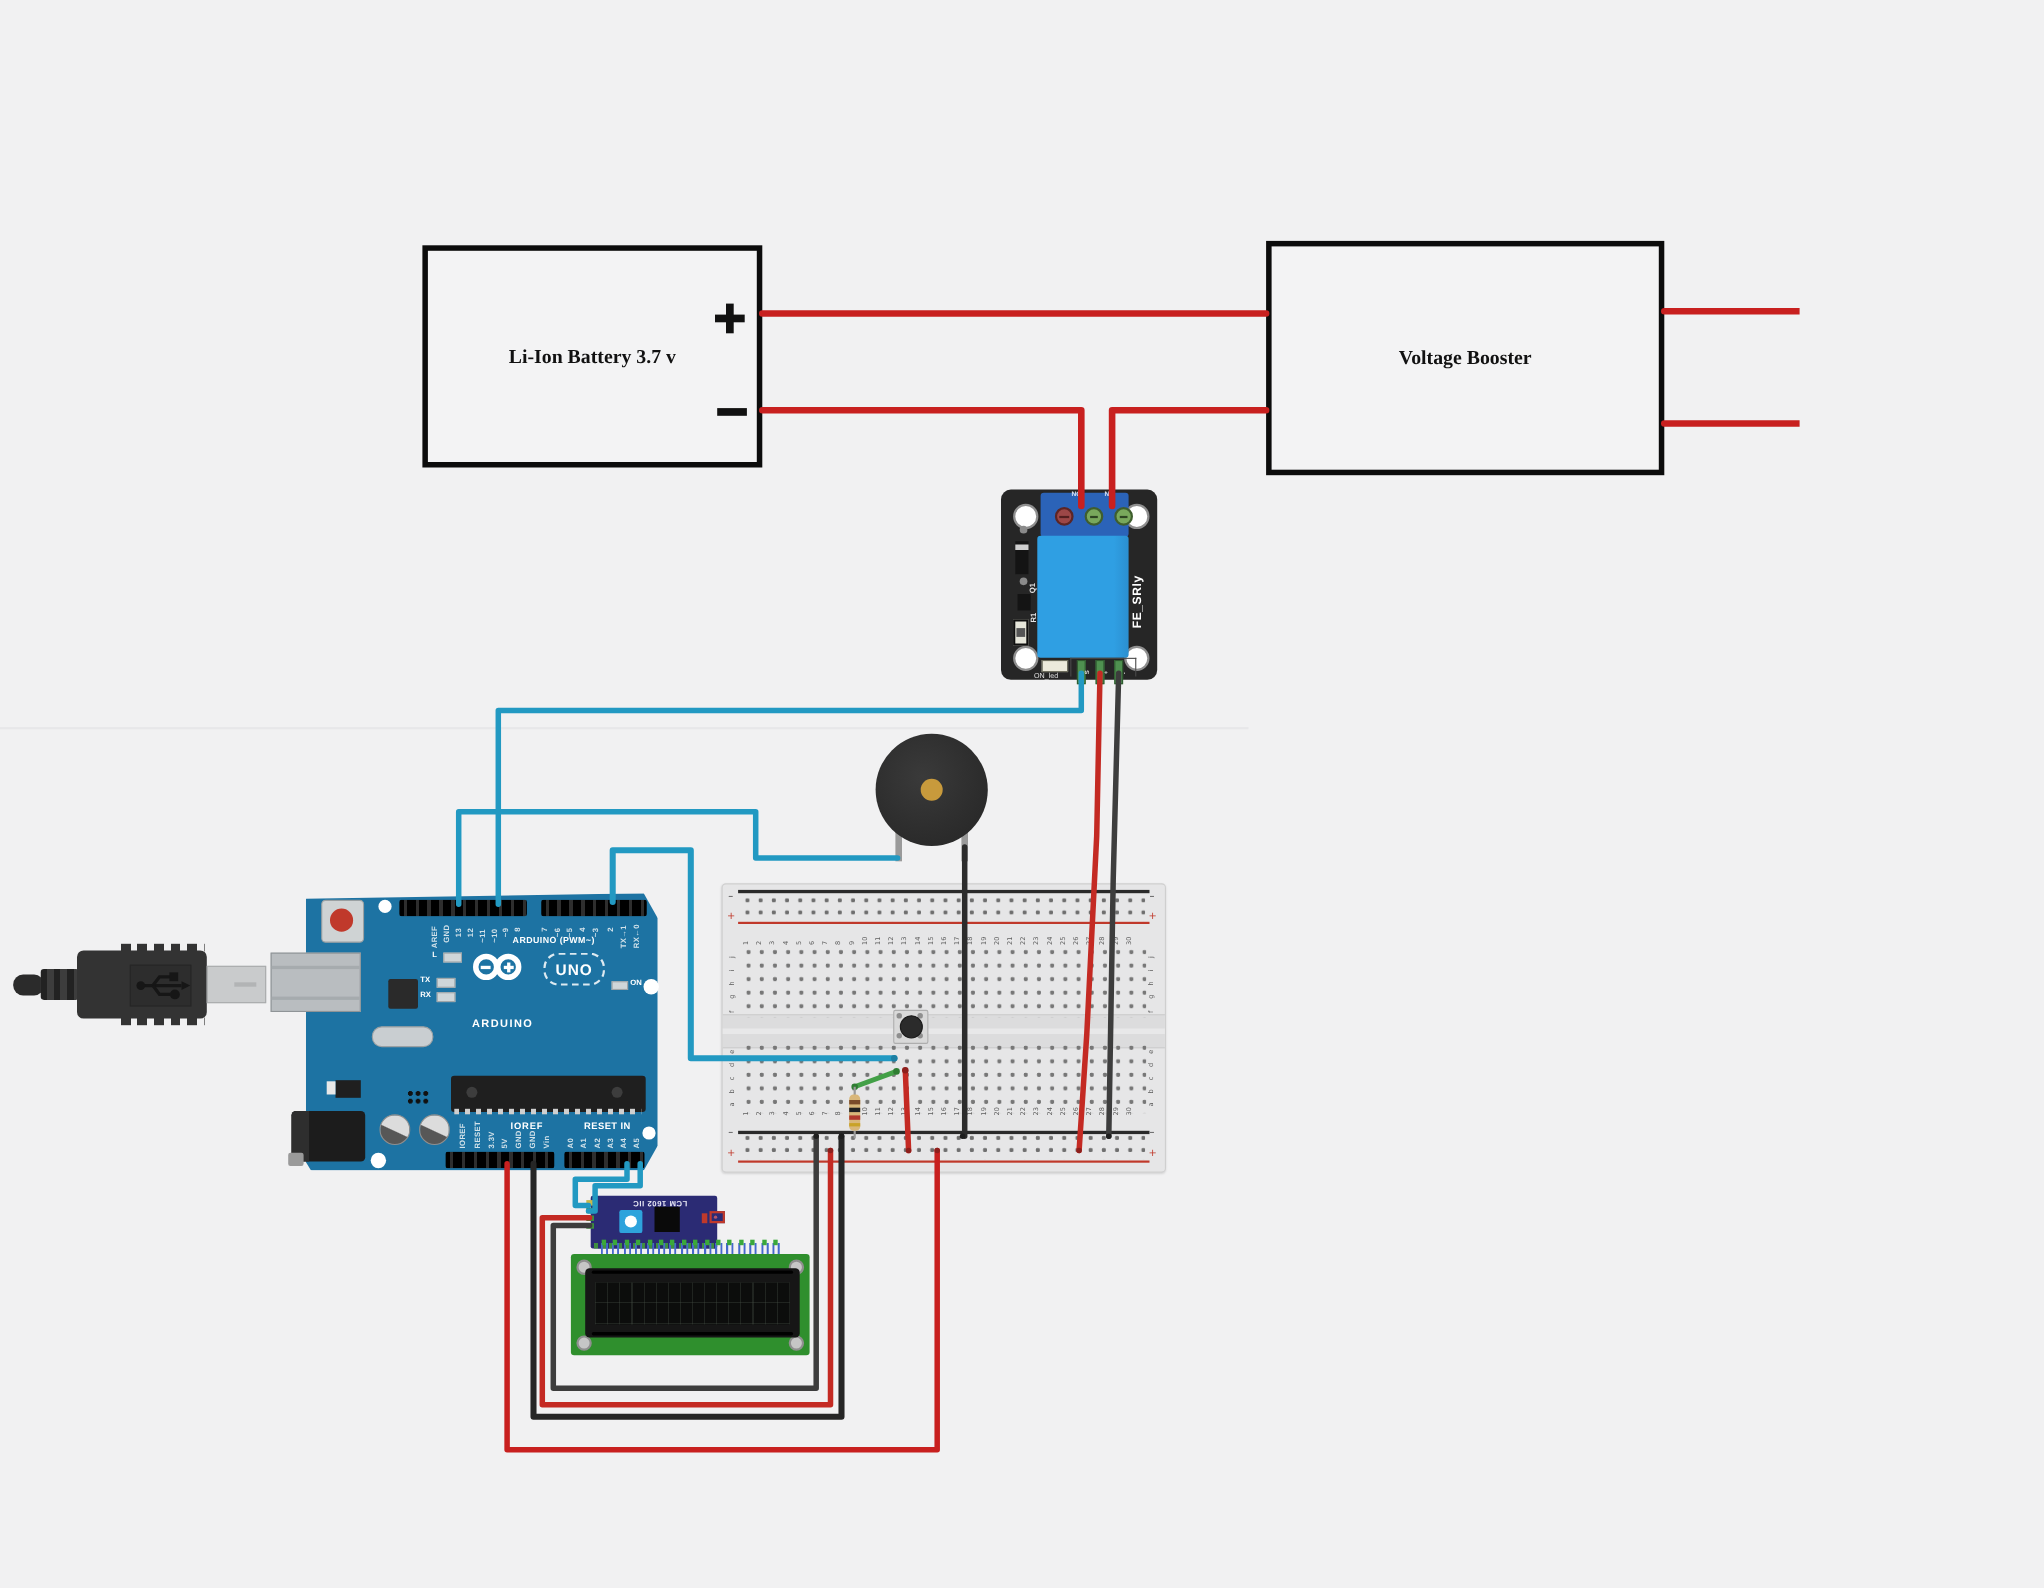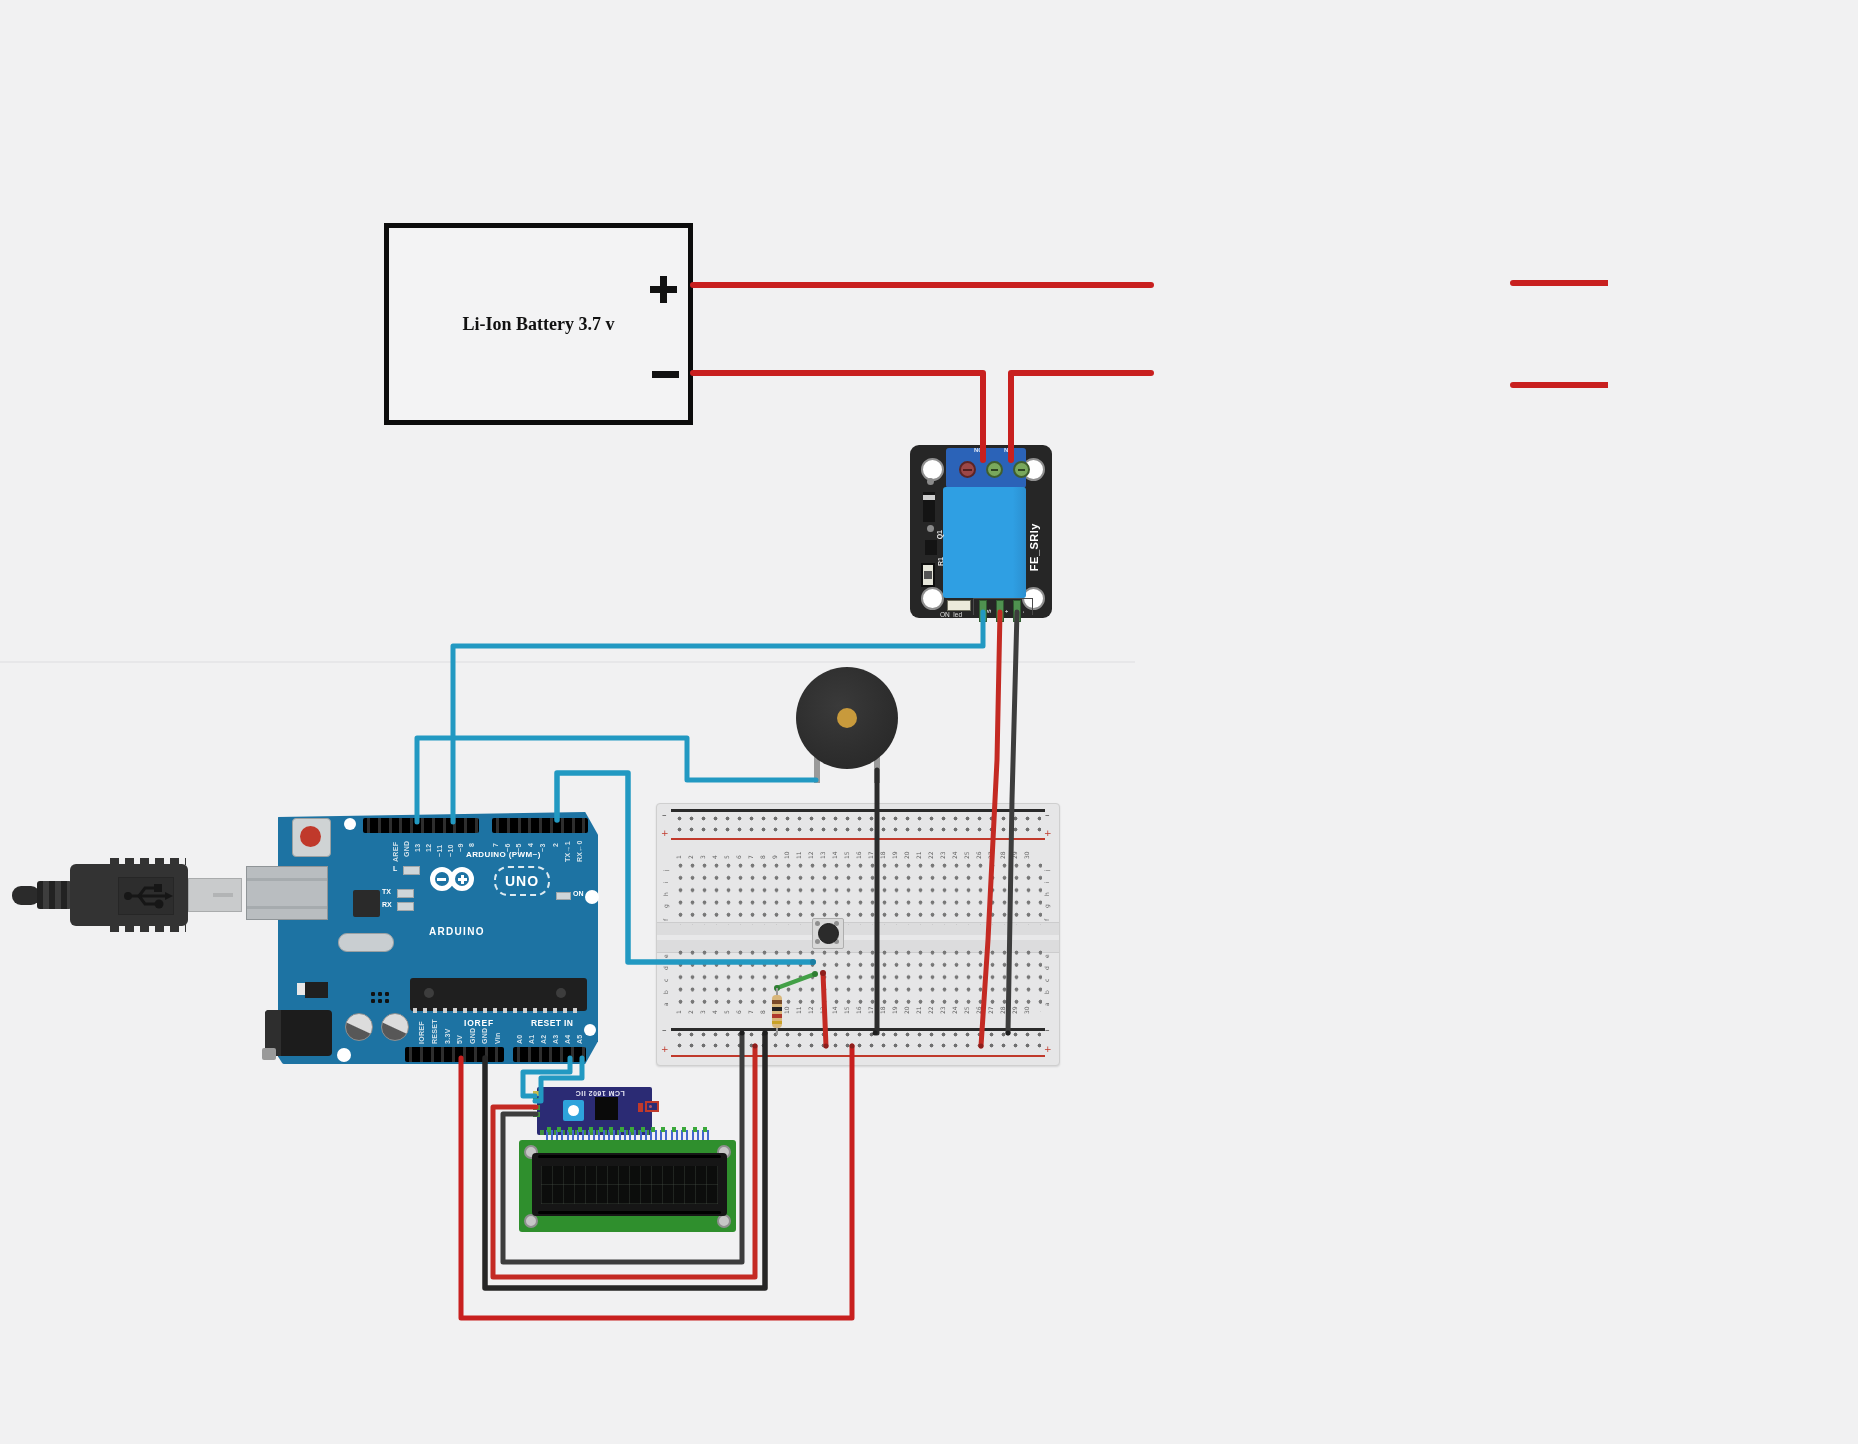--- a/index.html
+++ b/index.html
@@ -1,17 +1,17 @@
 <!DOCTYPE html>
 <html><head>
 <meta charset="utf-8">
 <style>
   html,body{margin:0;padding:0;background:#f1f1f2;}
   #scene{position:relative;width:1608px;height:1444px;background:#f1f1f2;
-         font-family:"Liberation Sans",sans-serif;overflow:hidden;}
+         font-family:"Liberation Sans",sans-serif;overflow:hidden;padding-left:28px;}
   .abs{position:absolute;}
   .box{position:absolute;border:5px solid #0c0c0c;background:#f3f3f4;
        display:flex;align-items:center;justify-content:center;}
   .box .lbl{font-family:"Liberation Serif",serif;font-weight:bold;font-size:18px;color:#111;}
   .vtext{position:absolute;writing-mode:vertical-rl;transform:rotate(180deg);
          white-space:nowrap;line-height:1;}
   .pinlab{font:bold 7px "Liberation Sans",sans-serif;color:#d2e2ea;letter-spacing:.3px;}
   .bblab{font:6px "DejaVu Sans",sans-serif;color:#5f5f5f;}
   .whitecircle{position:absolute;background:#fff;border-radius:50%;}
   .screw{position:absolute;border-radius:50%;background:#c6c6c6;border:2px solid #8f8f8f;
@@ -31,20 +31,23 @@
 
   <div class="abs" style="left:0;top:661px;width:1135px;height:2px;background:#e7e7e9;"></div>
 
   <div class="box" style="left:384px;top:223px;width:299px;height:192px;">
     <span class="lbl">Li-Ion Battery 3.7 v</span>
   </div>
   <div class="abs" style="left:650px;top:286px;width:27px;height:7px;background:#111;"></div>
   <div class="abs" style="left:660px;top:276px;width:7px;height:27px;background:#111;"></div>
   <div class="abs" style="left:652px;top:371px;width:27px;height:7px;background:#111;"></div>
 
+  <div class="box" style="left:1151px;top:219px;width:352px;height:203px;">
+    <span class="lbl">Voltage Booster</span>
+  </div>
 
   <div class="abs" style="left:656px;top:803px;width:402px;height:261px;background:#e6e6e7;border:1px solid #cfcfcf;border-radius:4px;box-shadow:0 1px 2px rgba(0,0,0,.12);">
 
     <div class="abs" style="left:14px;top:5px;width:374px;height:2.5px;background:#2a2a2a;"></div>
     <div class="railholes" style="left:20px;top:12px;width:364px;height:22px;"></div>
     <div class="abs" style="left:14px;top:34px;width:374px;height:2px;background:#c0392b;"></div>
 
     <div class="abs" style="left:0;top:118px;width:402px;height:29px;background:#dcdcdd;border-top:1px solid #cccccd;border-bottom:1px solid #cccccd;">
       <div class="abs" style="left:0;top:12px;width:402px;height:5px;background:#e8e8e9;"></div>
     </div>

